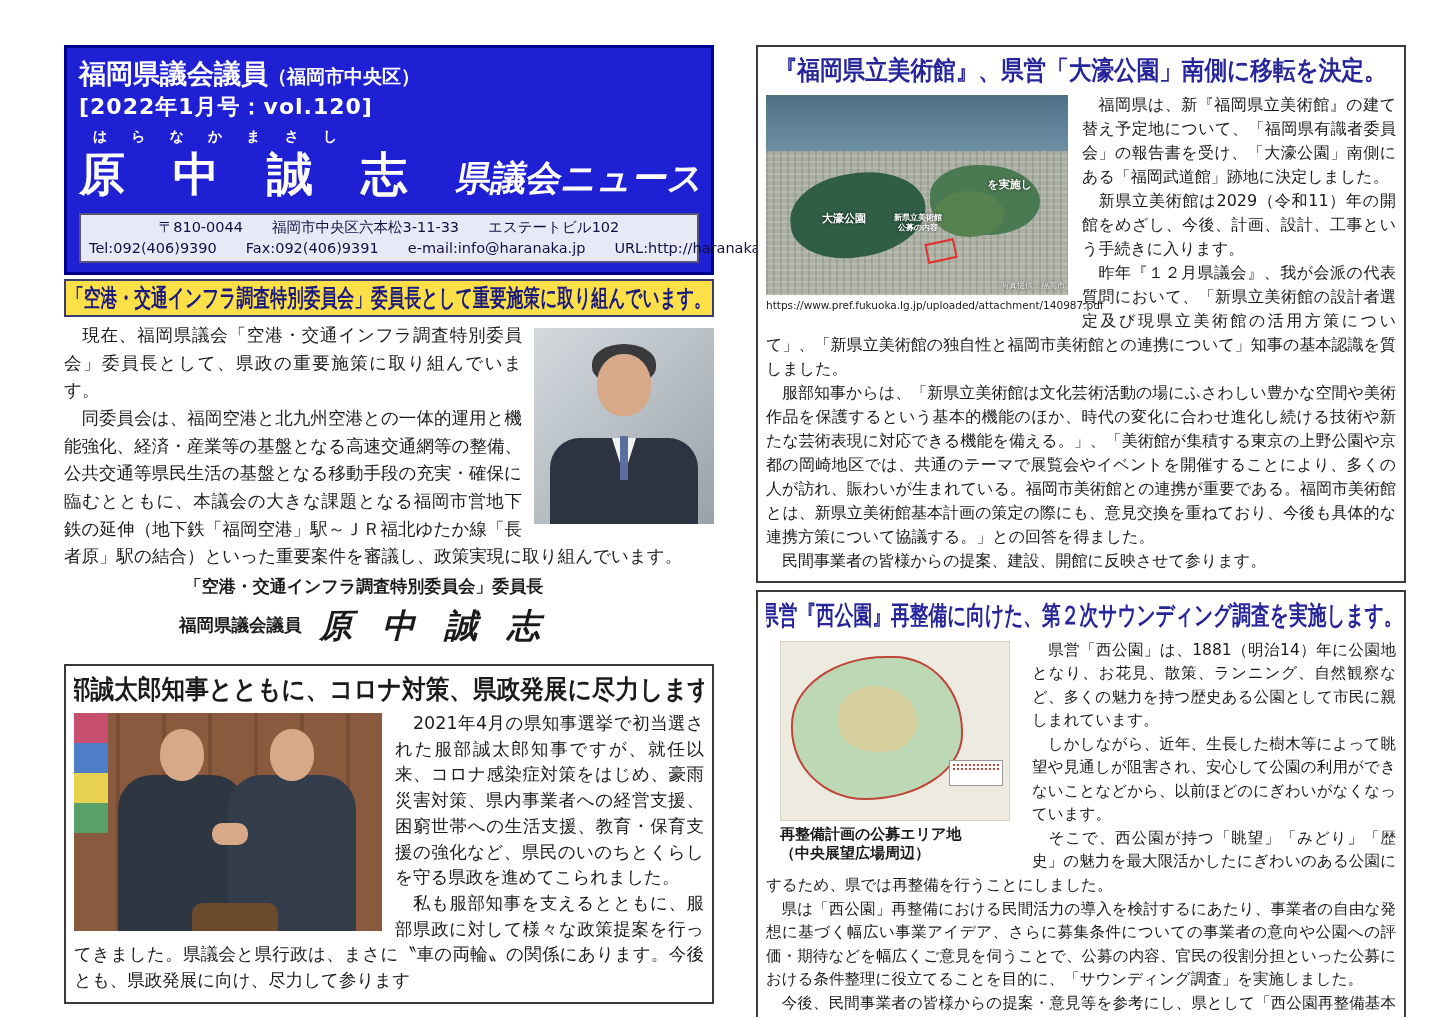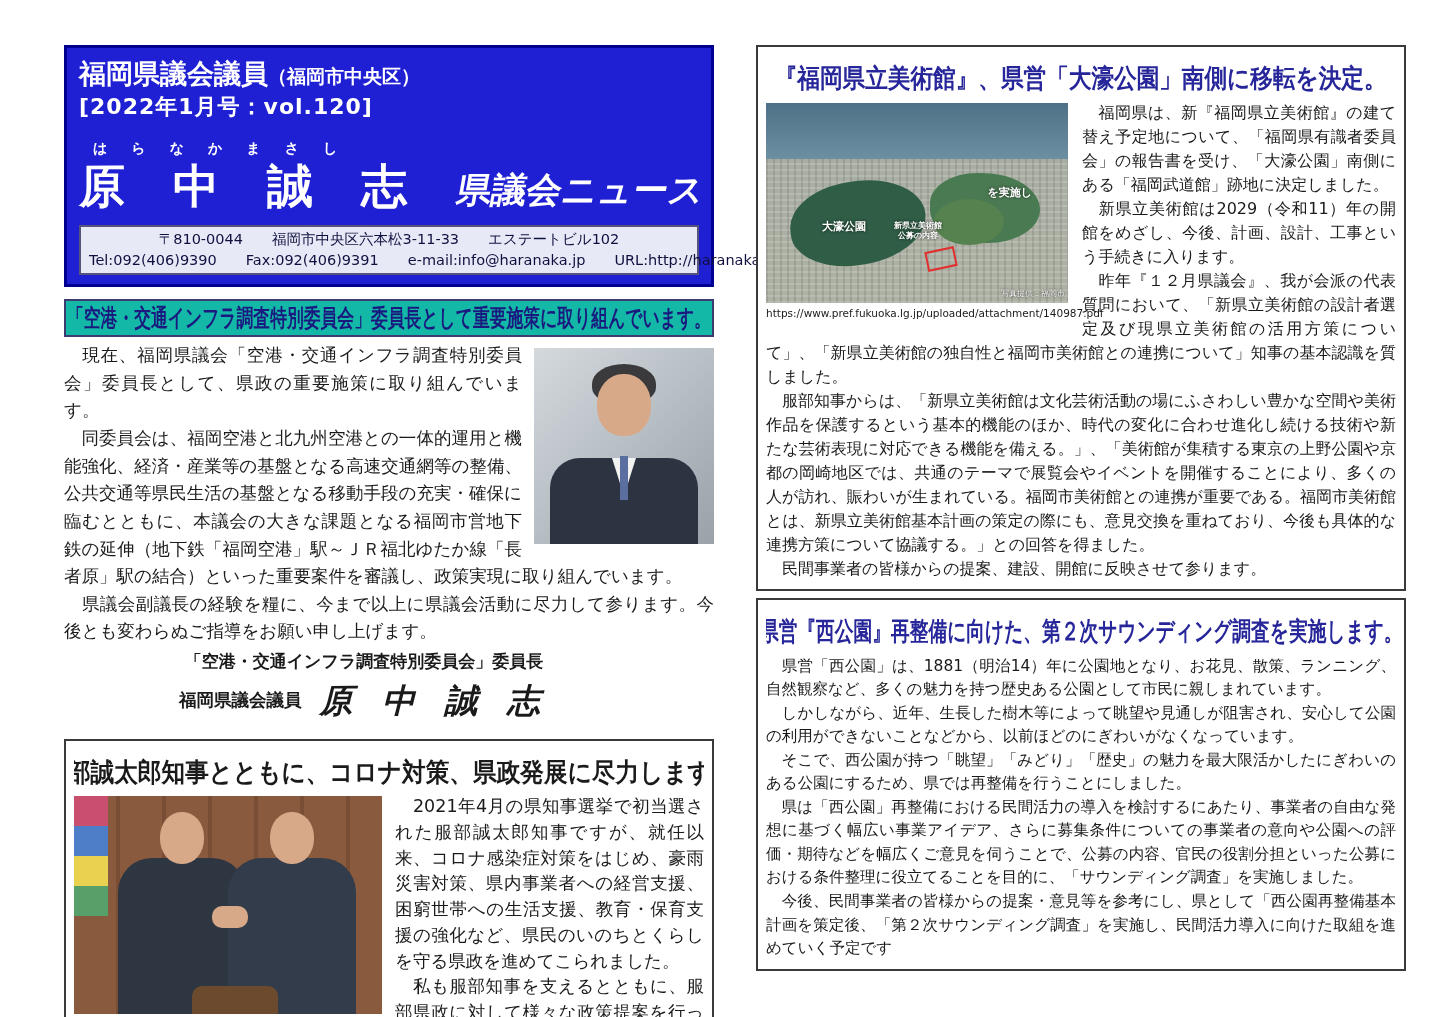--- a/index.html
+++ b/index.html
@@ -13,42 +13,42 @@
 
   
   .masthead{
     background:#1f1fd3;border:3px solid #000090;color:#fff;
     padding:8px 12px 9px 12px;box-sizing:border-box;
   }
   .mast-row1{display:flex;justify-content:space-between;align-items:baseline;flex-direction:column;}
   .mast-role{font-size:27px;font-weight:bold;}
   .mast-district{font-size:19px;font-weight:bold;}
   .mast-issue{font-size:22px;font-weight:bold;letter-spacing:1px;}
-  .mast-furigana{font-size:14px;font-weight:bold;letter-spacing:24px;margin:18px 0 0 14px;}
+  .mast-furigana{font-size:14px;font-weight:bold;letter-spacing:24px;margin:6px 0 0 14px;}
   .mast-namerow{display:flex;align-items:baseline;margin-top:-2px;}
   .mast-name{font-size:46px;font-weight:bold;letter-spacing:16px;white-space:nowrap;}
   .mast-brand{font-size:35px;font-weight:bold;transform:skewX(-10deg);margin-left:34px;white-space:nowrap;}
   .mast-addr{
     background:#e7eaf6;border:2px solid #55557a;color:#101040;
     margin-top:7px;padding:2px 8px;font-size:14.5px;line-height:1.45;text-align:center;
   }
   .mast-addr div{white-space:nowrap;}
 
   
   .banner{
-    margin-top:12px;background:#14b8a6;border:2px solid #3c3c70;
+    margin-top:4px;background:#fde047;border:2px solid #3c3c70;
     height:34px;display:flex;align-items:center;justify-content:center;overflow:hidden;
   }
   .banner span{
     font-size:24px;font-weight:bold;color:#191980;white-space:nowrap;transform:scaleX(.70);
   }
 
   
   .box{border:2px solid #3a3a3a;padding:4px 8px 8px 8px;box-sizing:border-box;background:#fff;}
-  .title{margin:8px 0 3px 0;display:flex;justify-content:center;overflow:hidden;text-align:right;}
+  .title{margin:0 0 3px 0;display:flex;justify-content:center;overflow:hidden;text-align:right;}
   .title span{font-size:26px;font-weight:bold;white-space:nowrap;display:inline-block;}
   .title.navy span{color:#26269a;} .sx72{transform:scaleX(.72);}
   .sx87{transform:scaleX(.87);} .sx91{transform:scaleX(.91);}
   .flow::after{content:"";display:block;clear:both;}
   .flow p{margin:0;text-align:justify;}
 
   
   .intro{margin-top:5px;font-size:17.5px;line-height:1.58;}
   .intro p{margin:0;text-align:justify;font-family:Liberation Serif, serif;}
   .intro .date{margin-top:2px;}
@@ -160,21 +160,20 @@
   <section class="intro flow">
     <div class="portrait">
       <div class="hair"></div>
       <div class="head"></div>
       <div class="suit"></div>
       <div class="shirt"></div>
       <div class="tie"></div>
     </div>
     <p>　現在、福岡県議会「空港・交通インフラ調査特別委員会」委員長として、県政の重要施策に取り組んでいます。</p>
     <p>　同委員会は、福岡空港と北九州空港との一体的運用と機能強化、経済・産業等の基盤となる高速交通網等の整備、公共交通等県民生活の基盤となる移動手段の充実・確保に臨むとともに、本議会の大きな課題となる福岡市営地下鉄の延伸（地下鉄「福岡空港」駅～ＪＲ福北ゆたか線「長者原」駅の結合）といった重要案件を審議し、政策実現に取り組んでいます。</p>
-    <p>　県議会副議長の経験を糧に、今まで以上に県議会活動に尽力して参ります。今後とも変わらぬご指導をお願い申し上げます。</p>
     <div class="signblock">
       <div class="signtitle">「空港・交通インフラ調査特別委員会」委員長</div>
       <div class="signrow">
         <span class="signrole">福岡県議会議員</span>
         <span class="signname">原 中 誠 志</span>
       </div>
     </div>
   </section>
 
   <section class="box governor">
@@ -228,20 +227,34 @@
       <p>　服部知事からは、「新県立美術館は文化芸術活動の場にふさわしい豊かな空間や美術作品を保護するという基本的機能のほか、時代の変化に合わせ進化し続ける技術や新たな芸術表現に対応できる機能を備える。」、「美術館が集積する東京の上野公園や京都の岡崎地区では、共通のテーマで展覧会やイベントを開催することにより、多くの人が訪れ、賑わいが生まれている。福岡市美術館との連携が重要である。福岡市美術館とは、新県立美術館基本計画の策定の際にも、意見交換を重ねており、今後も具体的な連携方策について協議する。」との回答を得ました。</p>
       <p>　民間事業者の皆様からの提案、建設、開館に反映させて参ります。</p>
     </div>
   </section>
 
   <section class="box nishipark">
     <h2 class="title navy">
         <span class="sx72">県営『西公園』再整備に向けた、第２次サウンディング調査を実施します。</span>
       </h2>
     <div class="flow">
+      <div class="floatwrap">
+        <div class="parkmap">
+          <div class="blob"></div>
+          <div class="inner"></div>
+          <div class="legend">
+              <i></i>
+              <i></i>
+            </div>
+        </div>
+        <div class="map-caption">
+          <div>再整備計画の公募エリア地</div>
+          <div>（中央展望広場周辺）</div>
+        </div>
+      </div>
       <p>　県営「西公園」は、1881（明治14）年に公園地となり、お花見、散策、ランニング、自然観察など、多くの魅力を持つ歴史ある公園として市民に親しまれています。</p>
       <p>　しかしながら、近年、生長した樹木等によって眺望や見通しが阻害され、安心して公園の利用ができないことなどから、以前ほどのにぎわいがなくなっています。</p>
       <p>　そこで、西公園が持つ「眺望」「みどり」「歴史」の魅力を最大限活かしたにぎわいのある公園にするため、県では再整備を行うことにしました。</p>
       <p>　県は「西公園」再整備における民間活力の導入を検討するにあたり、事業者の自由な発想に基づく幅広い事業アイデア、さらに募集条件についての事業者の意向や公園への評価・期待などを幅広くご意見を伺うことで、公募の内容、官民の役割分担といった公募における条件整理に役立てることを目的に、「サウンディング調査」を実施しました。</p>
       <p>　今後、民間事業者の皆様からの提案・意見等を参考にし、県として「西公園再整備基本計画を策定後、「第２次サウンディング調査」を実施し、民間活力導入に向けた取組を進めていく予定です</p>
     </div>
   </section>
 
 </div>
 

